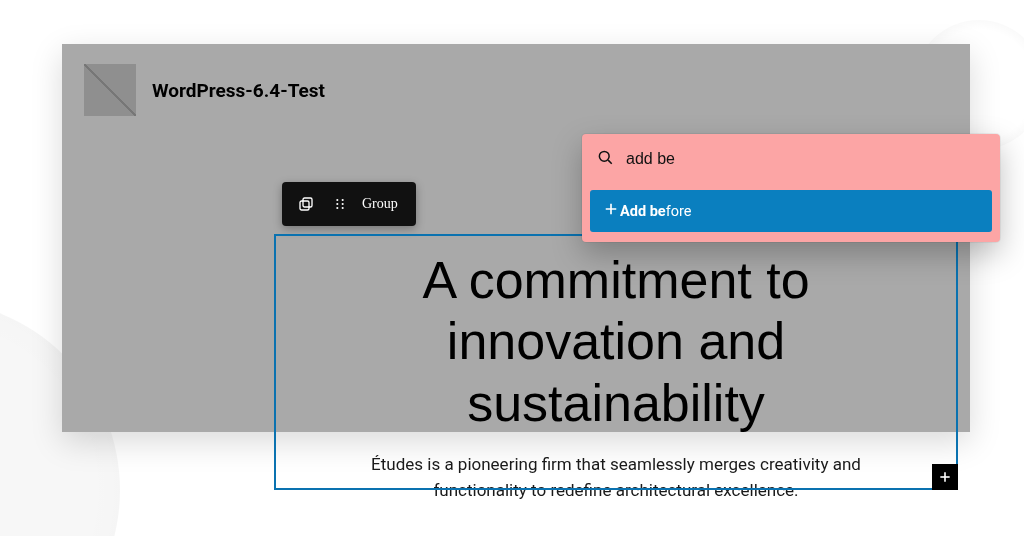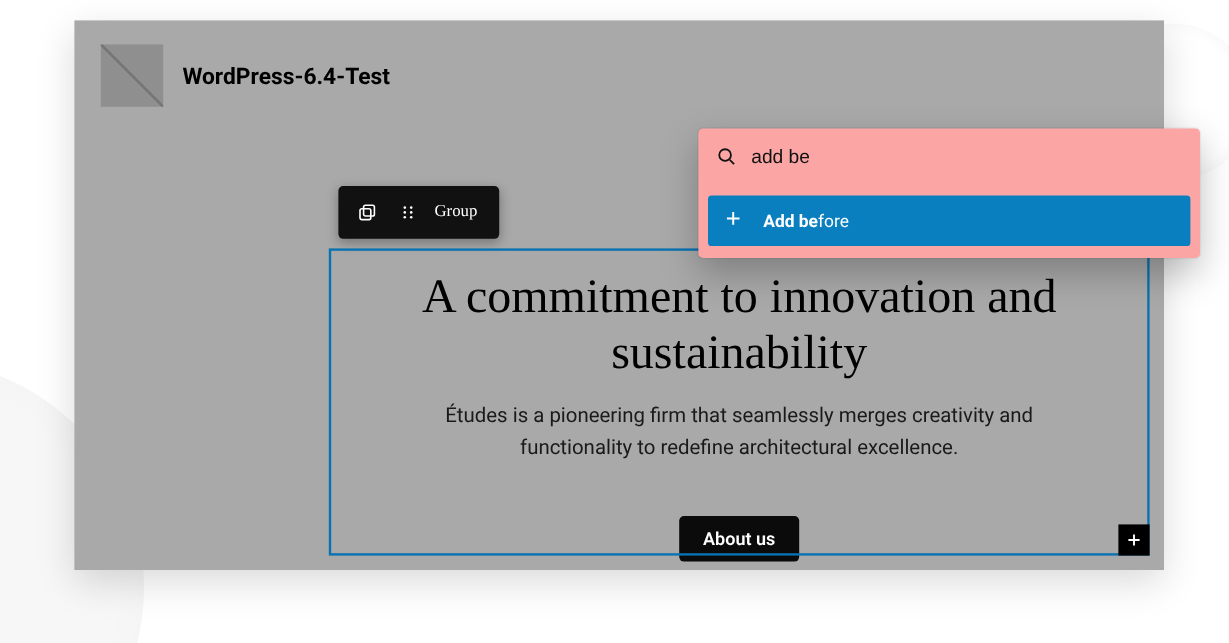--- a/index.html
+++ b/index.html
@@ -25,23 +25,23 @@
   }
   .bg-circle.bl {
     width: 380px; height: 380px;
     left: -260px; top: 300px;
     background: radial-gradient(circle at center, rgba(0,0,0,0.03) 60%, rgba(0,0,0,0.06) 100%);
   }
 
   .editor-frame {
     position: absolute;
     left: 62px;
-    top: 17px;
+    top: 44px;
     width: 908px;
-    height: 458px;
+    height: 388px;
     background: #a9a9a9;
     box-shadow: 0 10px 30px rgba(0,0,0,0.15);
   }
 
   
   .site-header {
     display: flex;
     align-items: center;
     padding: 20px 22px 0 22px;
     gap: 16px;
@@ -96,22 +96,22 @@
     top: 192px;
     width: 680px;
     height: 252px;
     outline: 2px solid #0a72b0;
     box-sizing: border-box;
     text-align: center;
     padding: 14px 24px 16px 24px;
     color: #000;
   }
   .heading {
-    font-family: Liberation Serif, serif;
-    font-size: 40px;
+    font-family: Liberation Sans, sans-serif;
+    font-size: 52px;
     line-height: 1.18;
     font-weight: 400;
     margin: 0 0 18px 0;
     color: #000;
   }
   .paragraph {
     font-size: 17px;
     line-height: 1.5;
     color: #1a1a1a;
     margin: 0 auto 20px auto;
@@ -166,21 +166,21 @@
     background: transparent;
   }
   .command-input::placeholder { color: #8a8a8a; }
 
   .command-results {
     padding: 6px 8px 10px 8px;
   }
   .command-item {
     display: flex;
     align-items: center;
-    gap: 16px;
+    gap: 0;
     height: 42px;
     padding: 0 12px;
     border-radius: 3px;
     font-size: 14.5px;
     color: #fff;
     background: #0a7fbf;
     font-weight: 400;
   }
   .command-item .highlight-typed { font-weight: 700; }
   .command-item svg { flex: 0 0 auto; }

